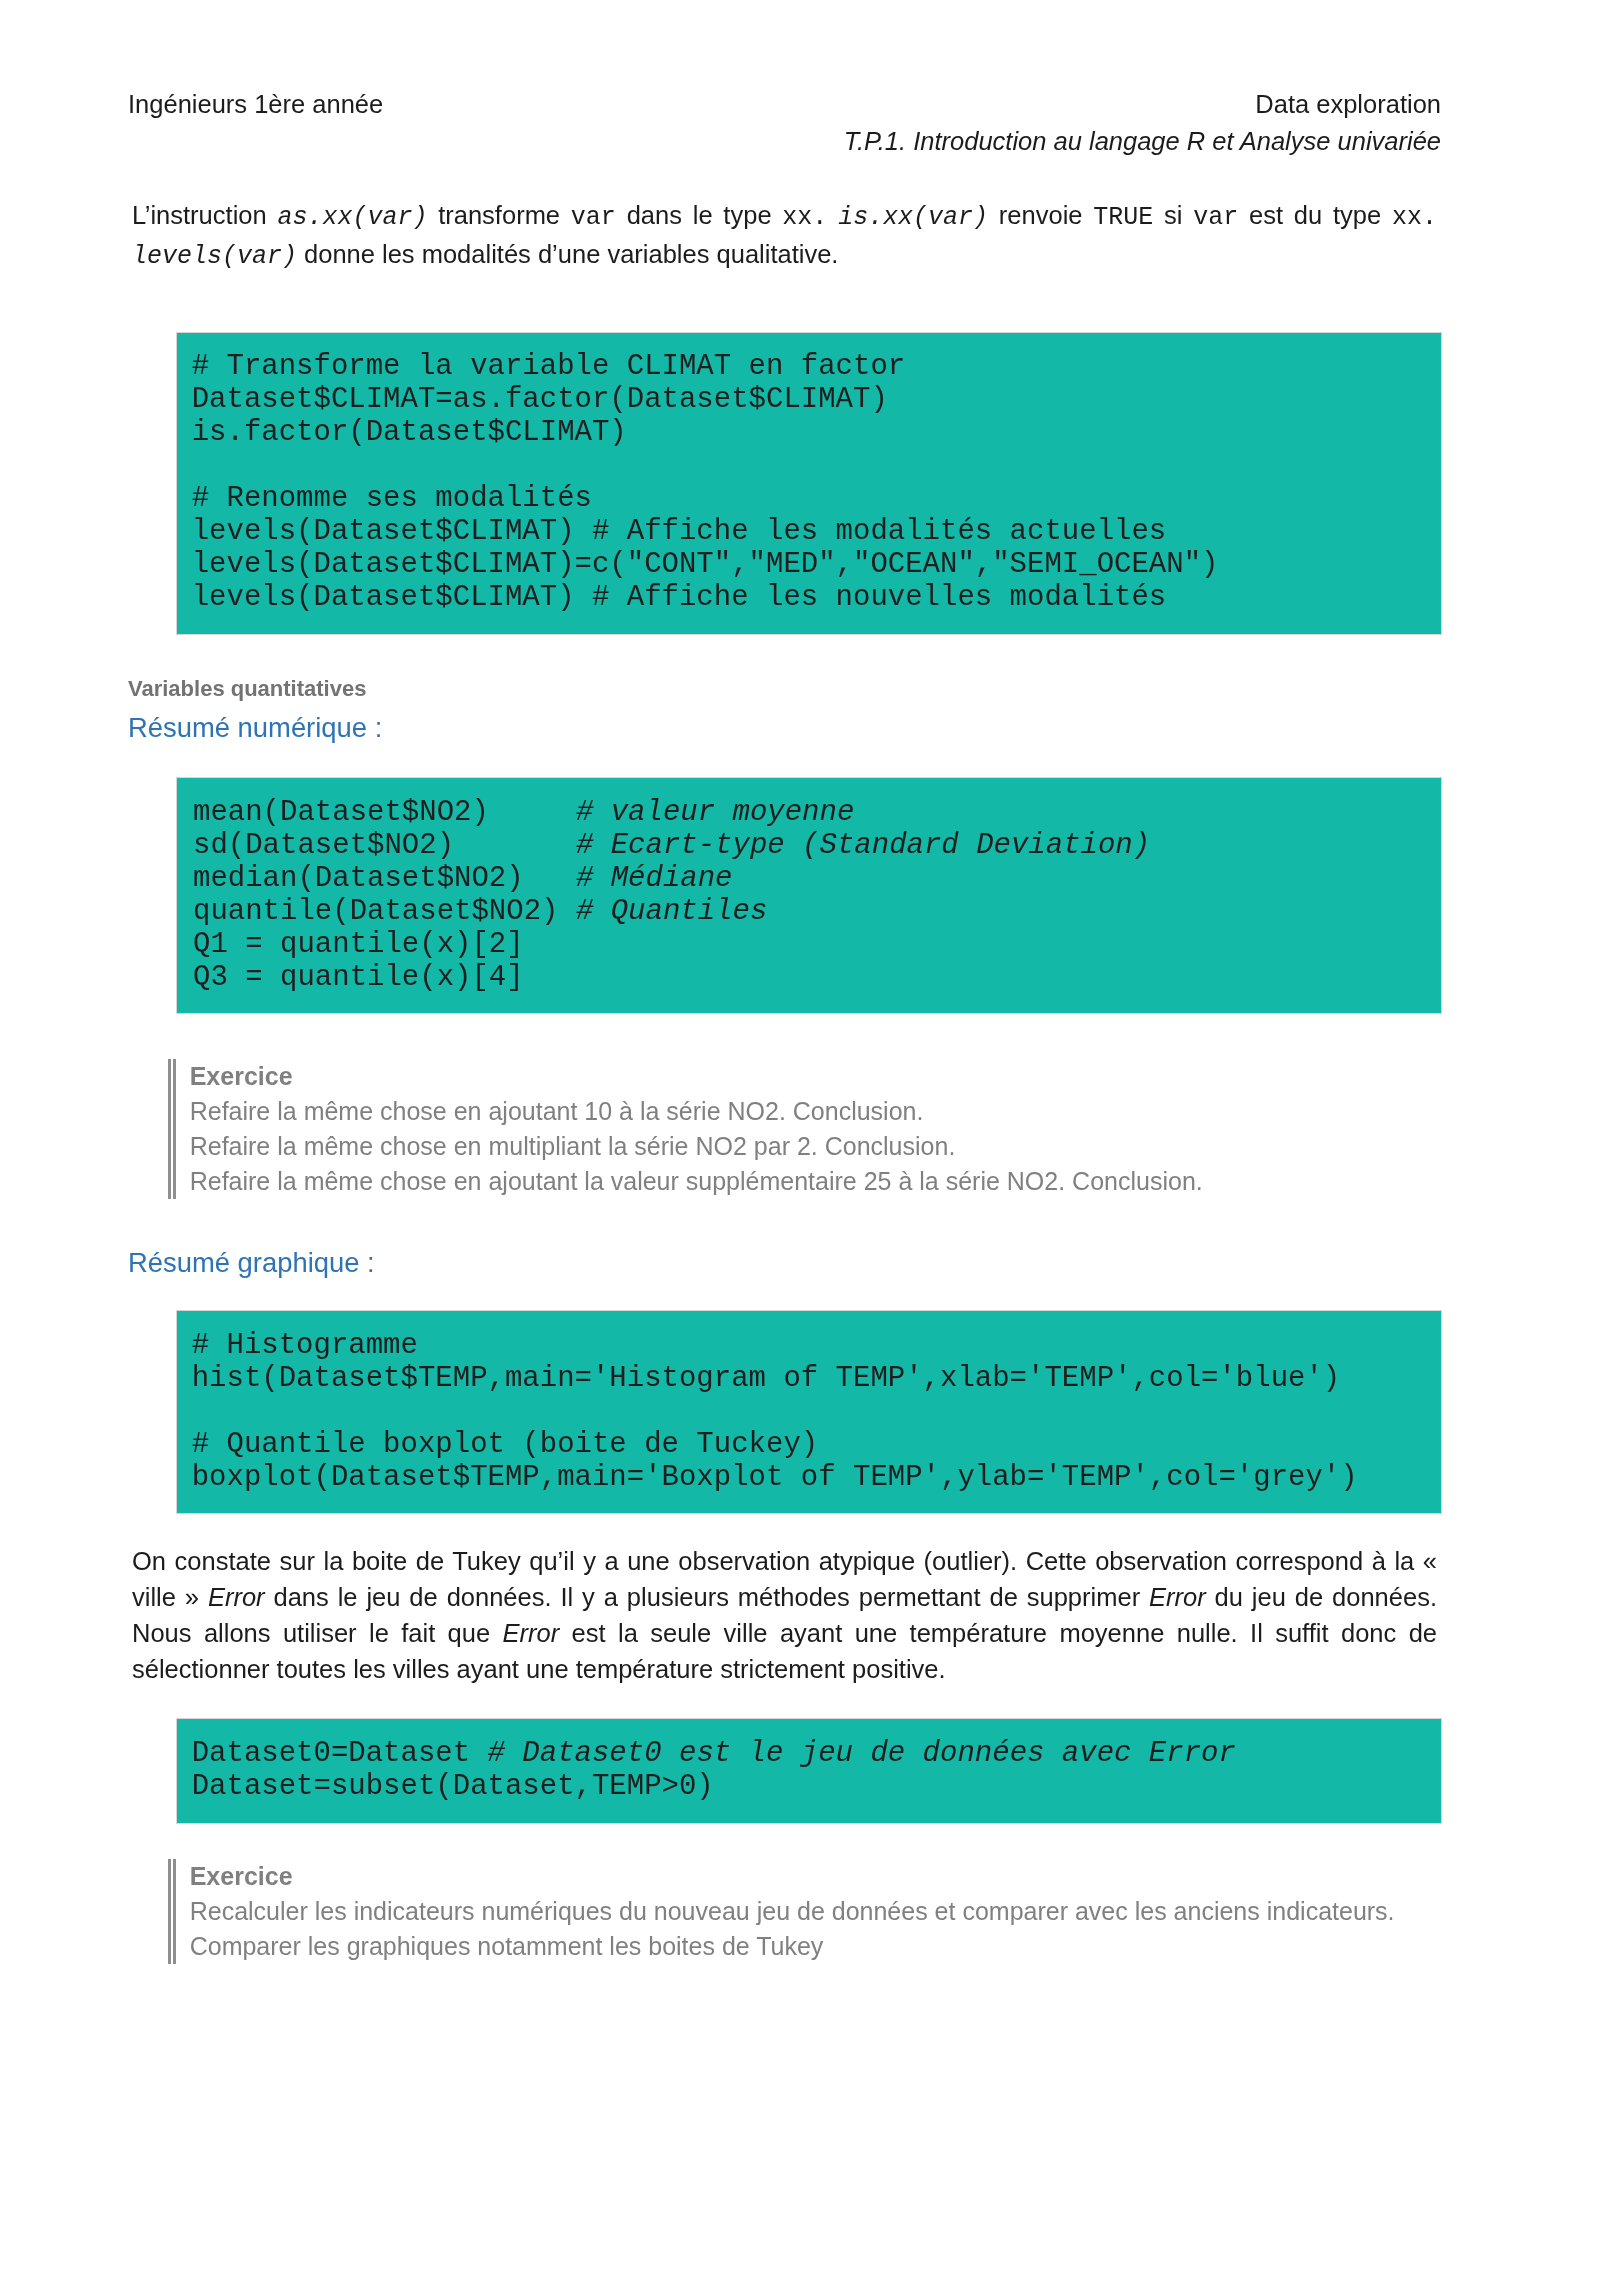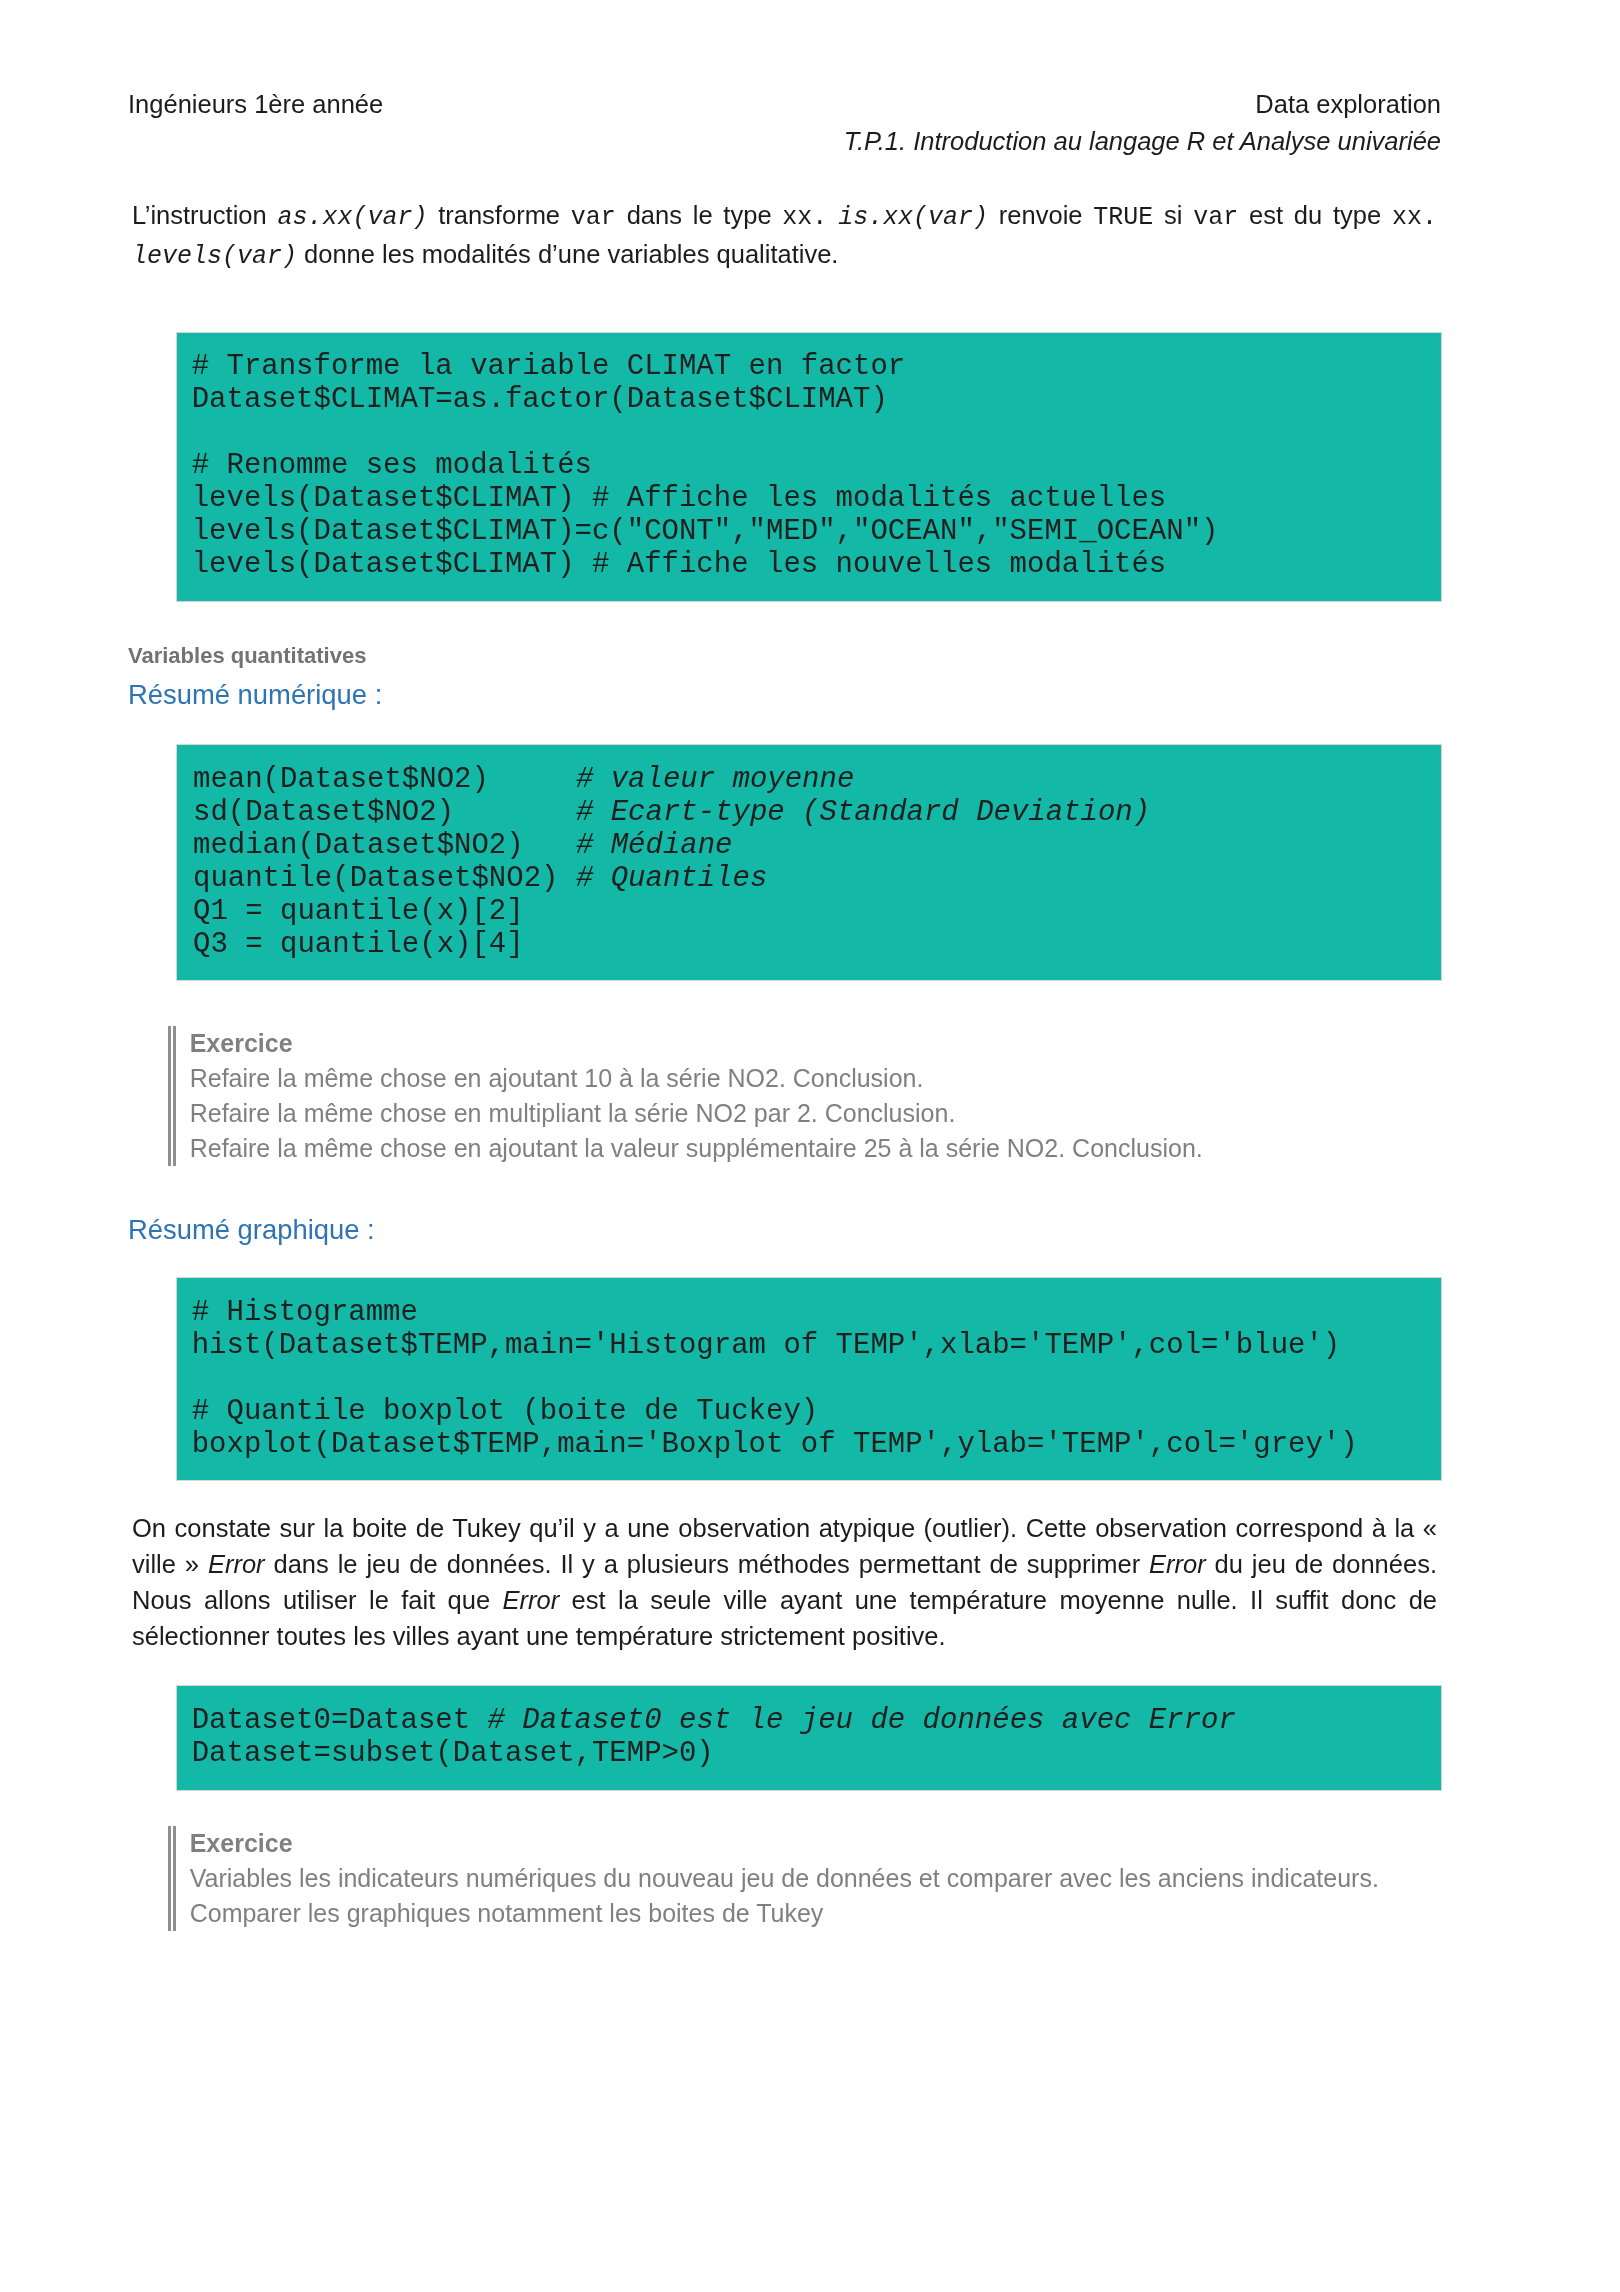--- a/index.html
+++ b/index.html
@@ -60,20 +60,21 @@
       <div class="hdr-title">Data exploration</div>
       <div class="hdr-sub">T.P.1. Introduction au langage R et Analyse univariée</div>
     </div>
   </div>
 
   <p class="para intro"><span>L’instruction </span><span class="run-mono-italic">as.xx(var)</span><span> transforme </span><span class="run-mono">var</span><span> dans le type </span><span class="run-mono">xx.</span><span> </span><span class="run-mono-italic">is.xx(var)</span><span> renvoie </span><span class="run-mono">TRUE</span><span> si </span><span class="run-mono">var</span><span> est du type </span><span class="run-mono">xx.</span><span> </span><span class="run-mono-italic">levels(var)</span><span> donne les modalités d’une variables qualitative.</span></p>
 
   <div class="code-block cb1">
       <div class="code-line"><span class="cr"># Transforme la variable CLIMAT en factor</span></div>
       <div class="code-line"><span class="cr">Dataset$CLIMAT=as.factor(Dataset$CLIMAT)</span></div>
+      <div class="code-line"><span class="cr">is.factor(Dataset$CLIMAT)</span></div>
       <div class="code-line">&nbsp;</div>
       <div class="code-line"><span class="cr"># Renomme ses modalités</span></div>
       <div class="code-line"><span class="cr">levels(Dataset$CLIMAT) # Affiche les modalités actuelles</span></div>
       <div class="code-line"><span class="cr">levels(Dataset$CLIMAT)=c("CONT","MED","OCEAN","SEMI_OCEAN")</span></div>
       <div class="code-line"><span class="cr">levels(Dataset$CLIMAT) # Affiche les nouvelles modalités</span></div>
     </div>
 
   <h2 class="h-section">Variables quantitatives</h2>
   <h3 class="h-sub">Résumé numérique :</h3>
 
@@ -108,21 +109,21 @@
   <p class="para body2"><span>On constate sur la boite de Tukey qu’il y a une observation atypique (outlier). Cette observation correspond à la « ville » </span><span class="run-italic">Error</span><span> dans le jeu de données. Il y a plusieurs méthodes permettant de supprimer </span><span class="run-italic">Error</span><span> du jeu de données. Nous allons utiliser le fait que </span><span class="run-italic">Error</span><span> est la seule ville ayant une température moyenne nulle. Il suffit donc de sélectionner toutes les villes ayant une température strictement positive.</span></p>
 
   <div class="code-block cb4">
       <div class="code-line"><span class="cr">Dataset0=Dataset </span><span class="cr it"># Dataset0 est le jeu de données avec Error</span></div>
       <div class="code-line"><span class="cr">Dataset=subset(Dataset,TEMP&gt;0)</span></div>
     </div>
 
   <div class="exercise exercise2">
     <div class="exercise-title">Exercice</div>
     <div>
-        <div class="exercise-line">Variables les indicateurs numériques du nouveau jeu de données et comparer avec les anciens indicateurs.</div>
+        <div class="exercise-line">Recalculer les indicateurs numériques du nouveau jeu de données et comparer avec les anciens indicateurs.</div>
         <div class="exercise-line">Comparer les graphiques notamment les boites de Tukey</div>
       </div>
   </div>
 
   <div class="page-number">5</div>
 
 </div>
 
 
 </body></html>

